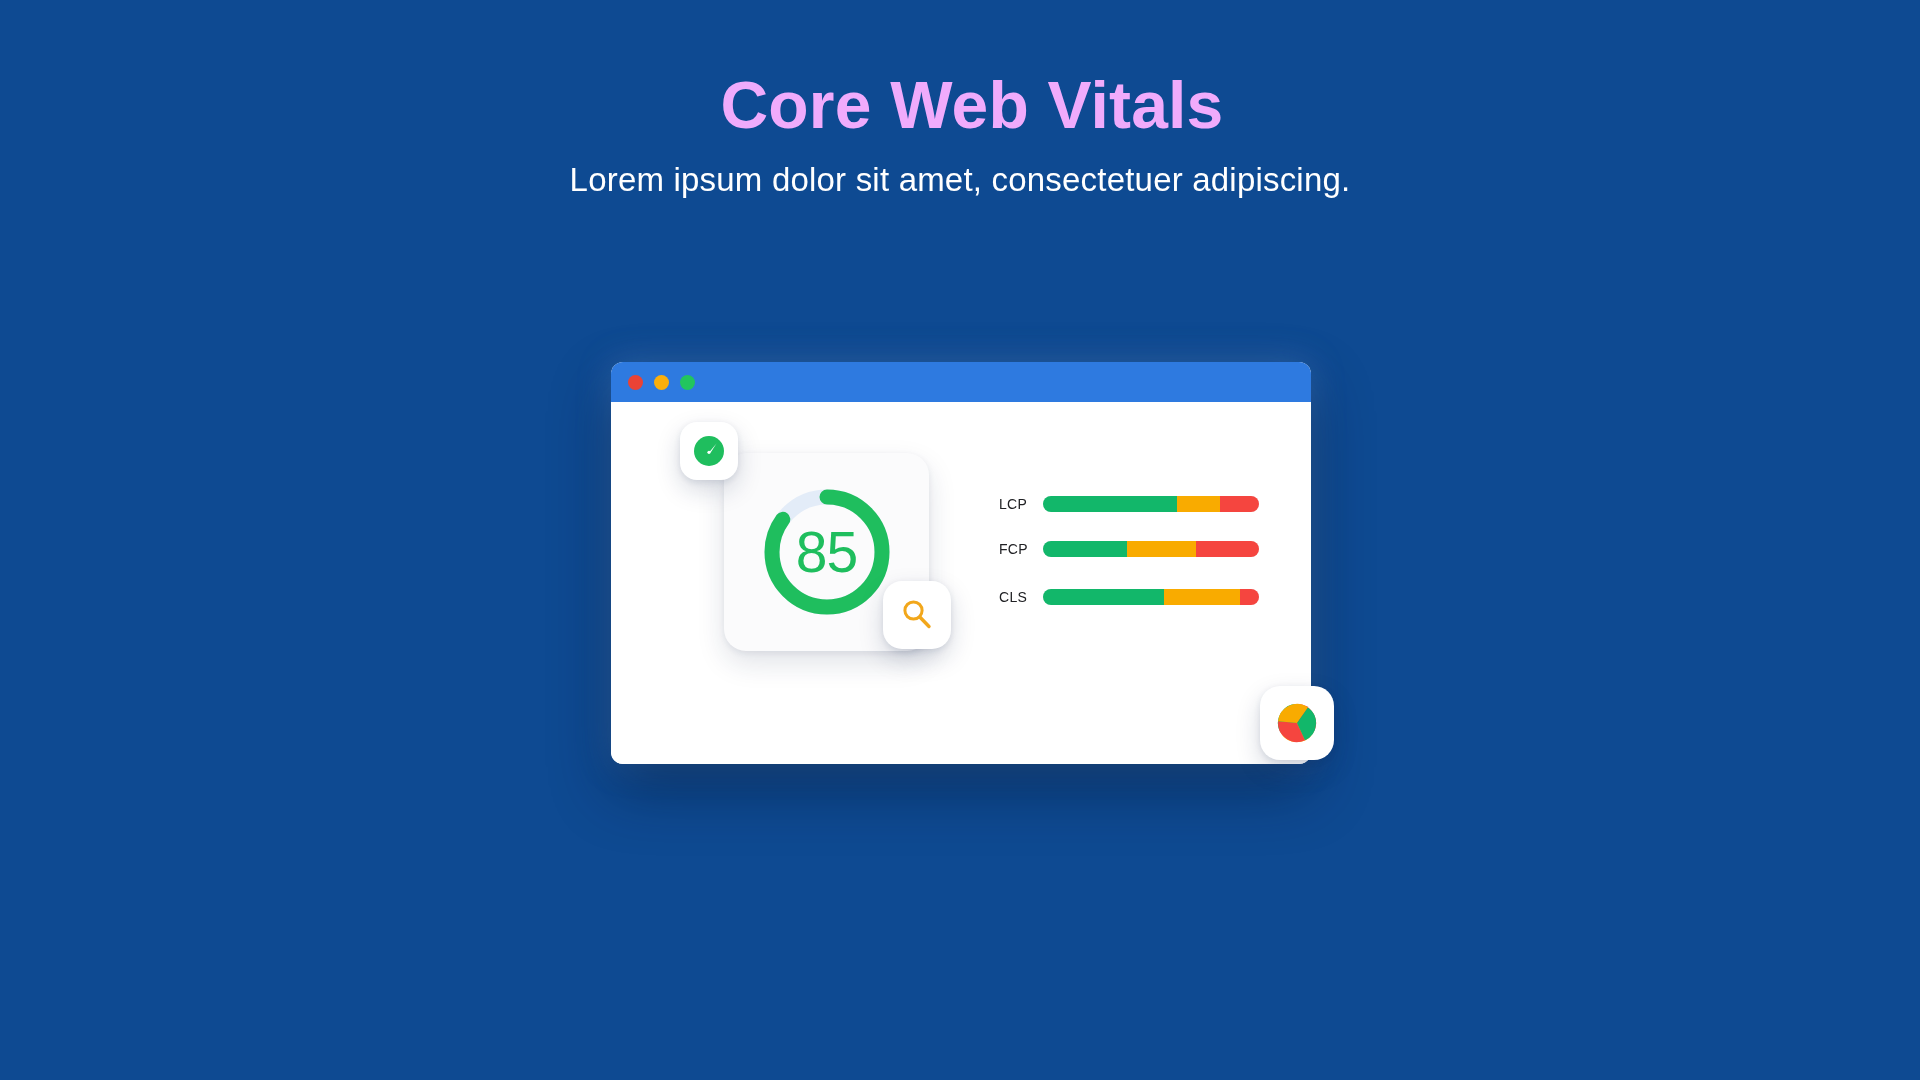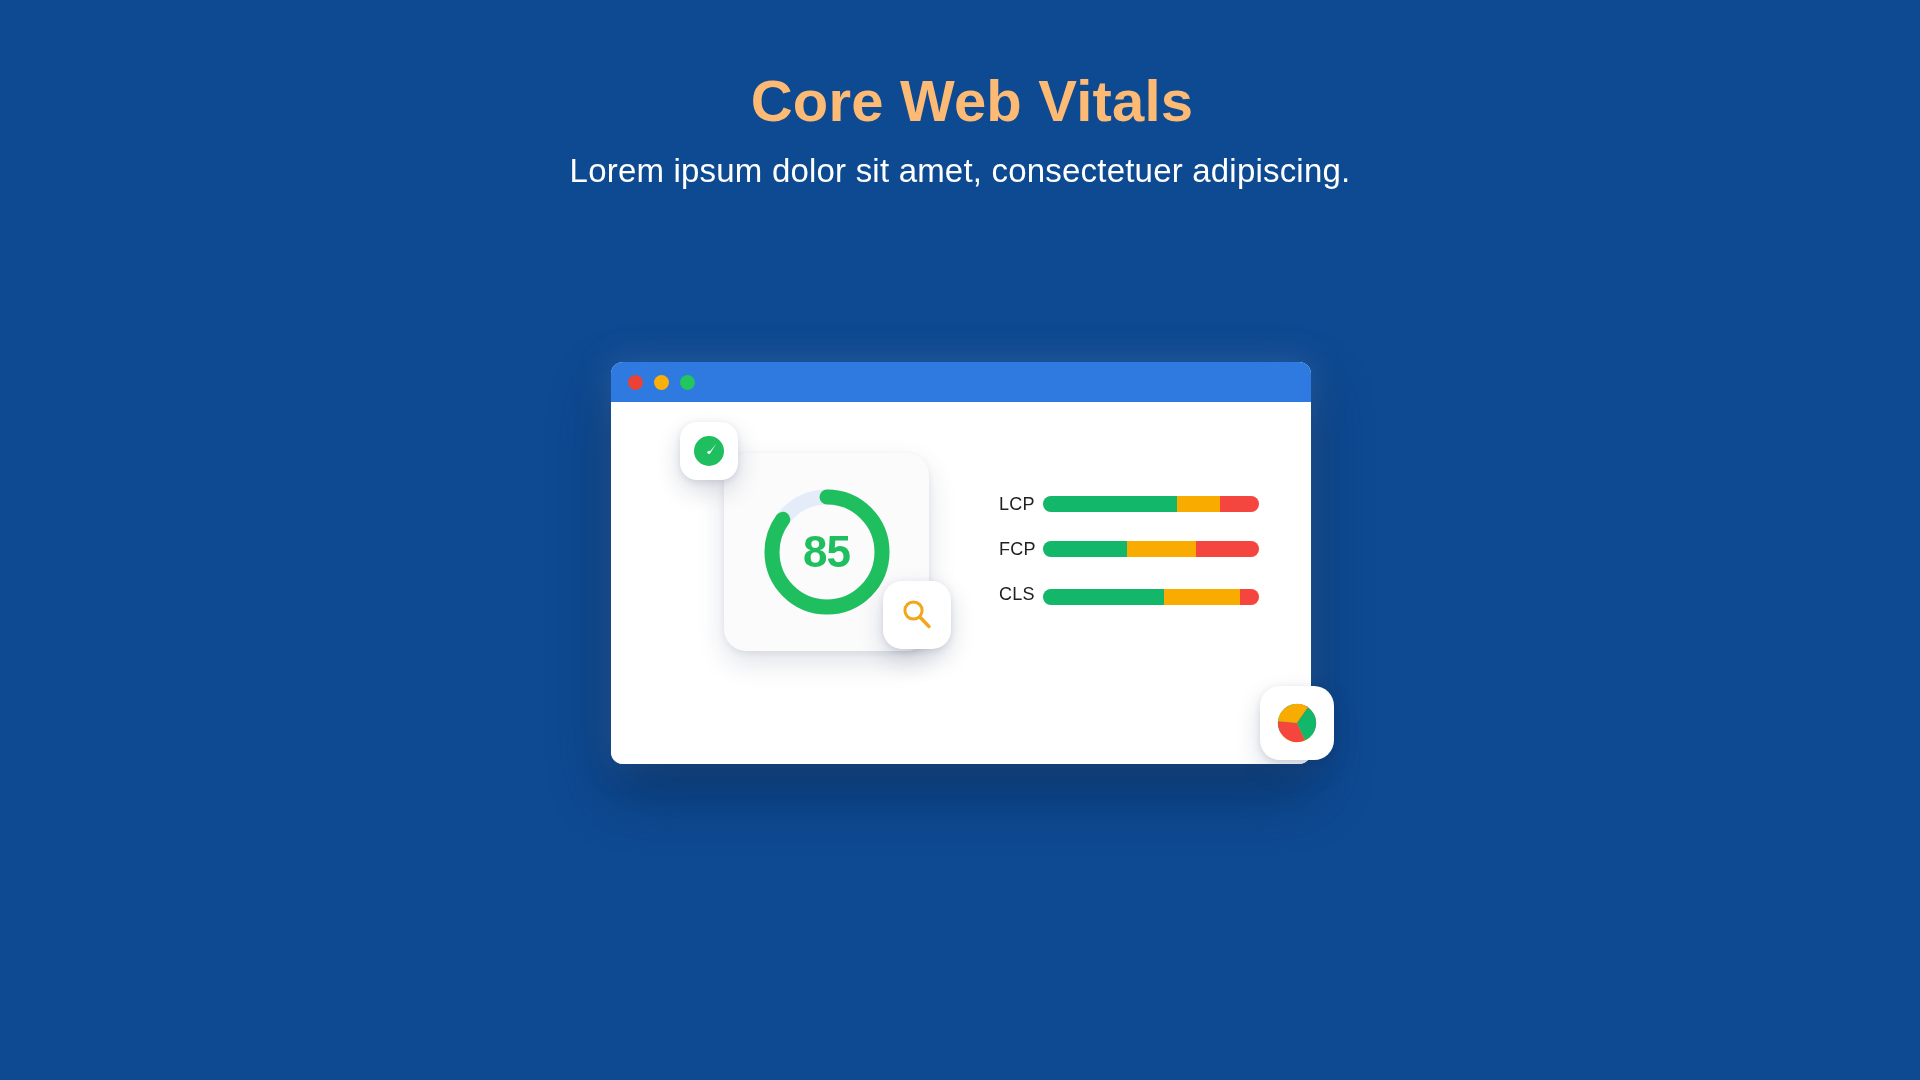--- a/index.html
+++ b/index.html
@@ -21,23 +21,23 @@
   .header {
     position: absolute;
     top: 0;
     left: 0;
     width: 1920px;
     padding-top: 68px;
     text-align: center;
   }
 
   .page-title {
-    font-size: 58px;
+    font-size: 66px;
     font-weight: bold;
-    color: #fdba74;
+    color: #f0abfc;
     letter-spacing: 0.2px;
     line-height: 1.15;
     margin-left: 24px;
   }
 
   .page-subtitle {
     margin-top: 16px;
     font-size: 33px;
     font-weight: 400;
     color: #ffffff;
@@ -111,22 +111,22 @@
 
   .gauge-value {
     position: absolute;
     left: 0;
     top: 0;
     width: 138px;
     height: 138px;
     display: flex;
     align-items: center;
     justify-content: center;
-    font-size: 44px;
-    font-weight: 700;
+    font-size: 57px;
+    font-weight: 400;
     color: #1fbe5e;
     letter-spacing: -1px;
   }
 
   
   .badge-card {
     position: absolute;
     background: #ffffff;
     border-radius: 17px;
     box-shadow: 0 10px 24px rgba(18, 38, 75, 0.17),
@@ -172,21 +172,21 @@
     display: flex;
     align-items: center;
     height: 22px;
     margin-bottom: 23px;
   }
   .metric-row:last-child { margin-bottom: 17px; align-items: flex-end; }
 
   .metric-label {
     width: 44px;
     flex: 0 0 44px;
-    font-size: 18px;
+    font-size: 14px;
     font-weight: 400;
     color: #202124;
     letter-spacing: 0.3px;
     text-align: left;
   }
 
   .metric-bar {
     position: relative;
     flex: 1;
     height: 16px;

